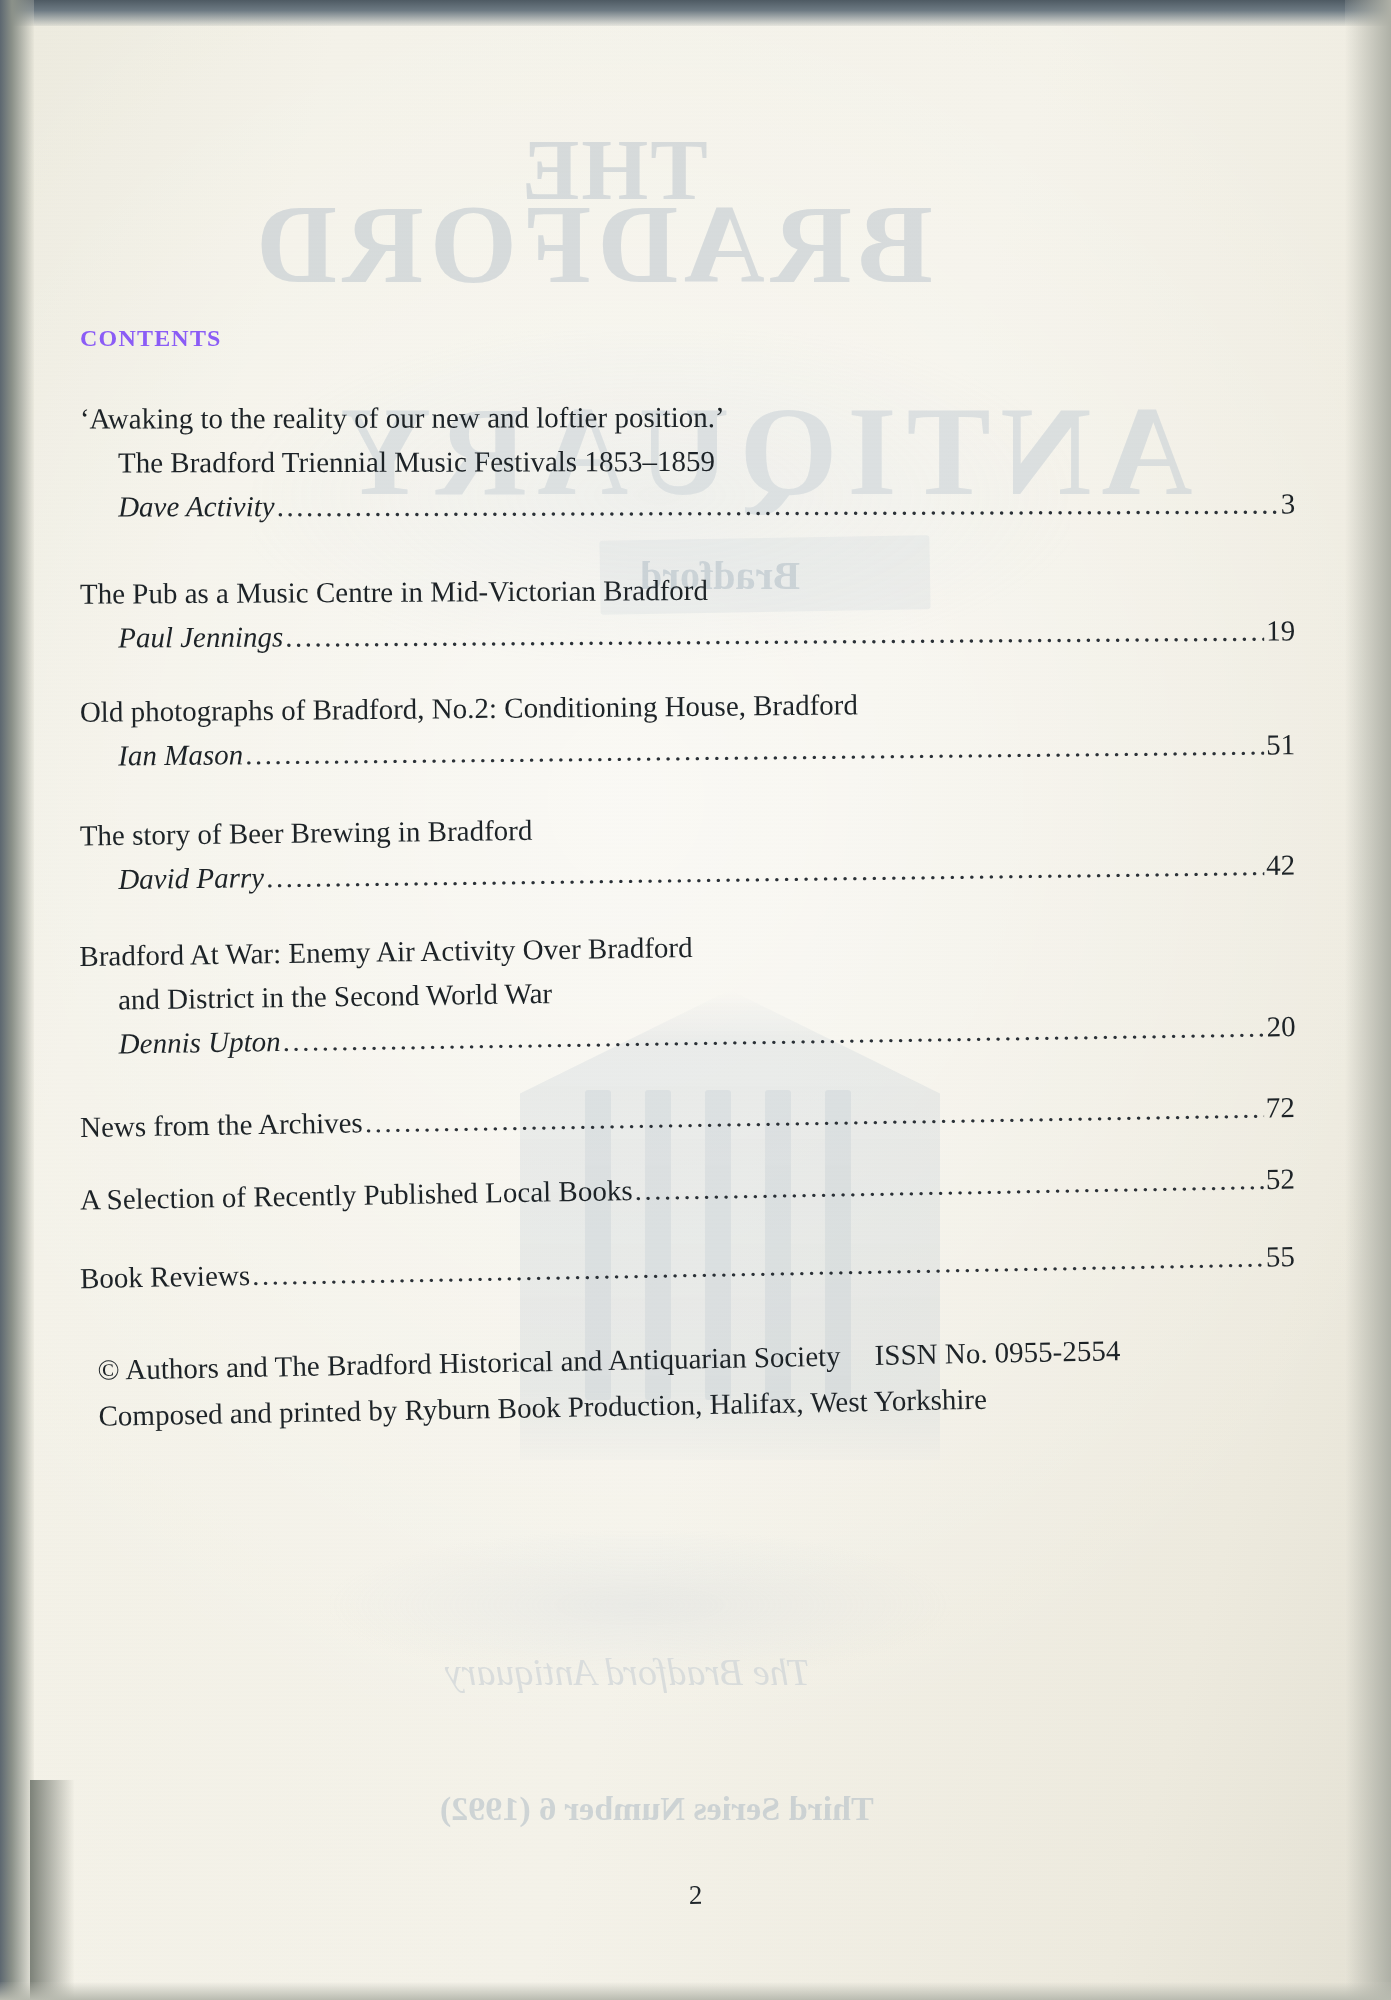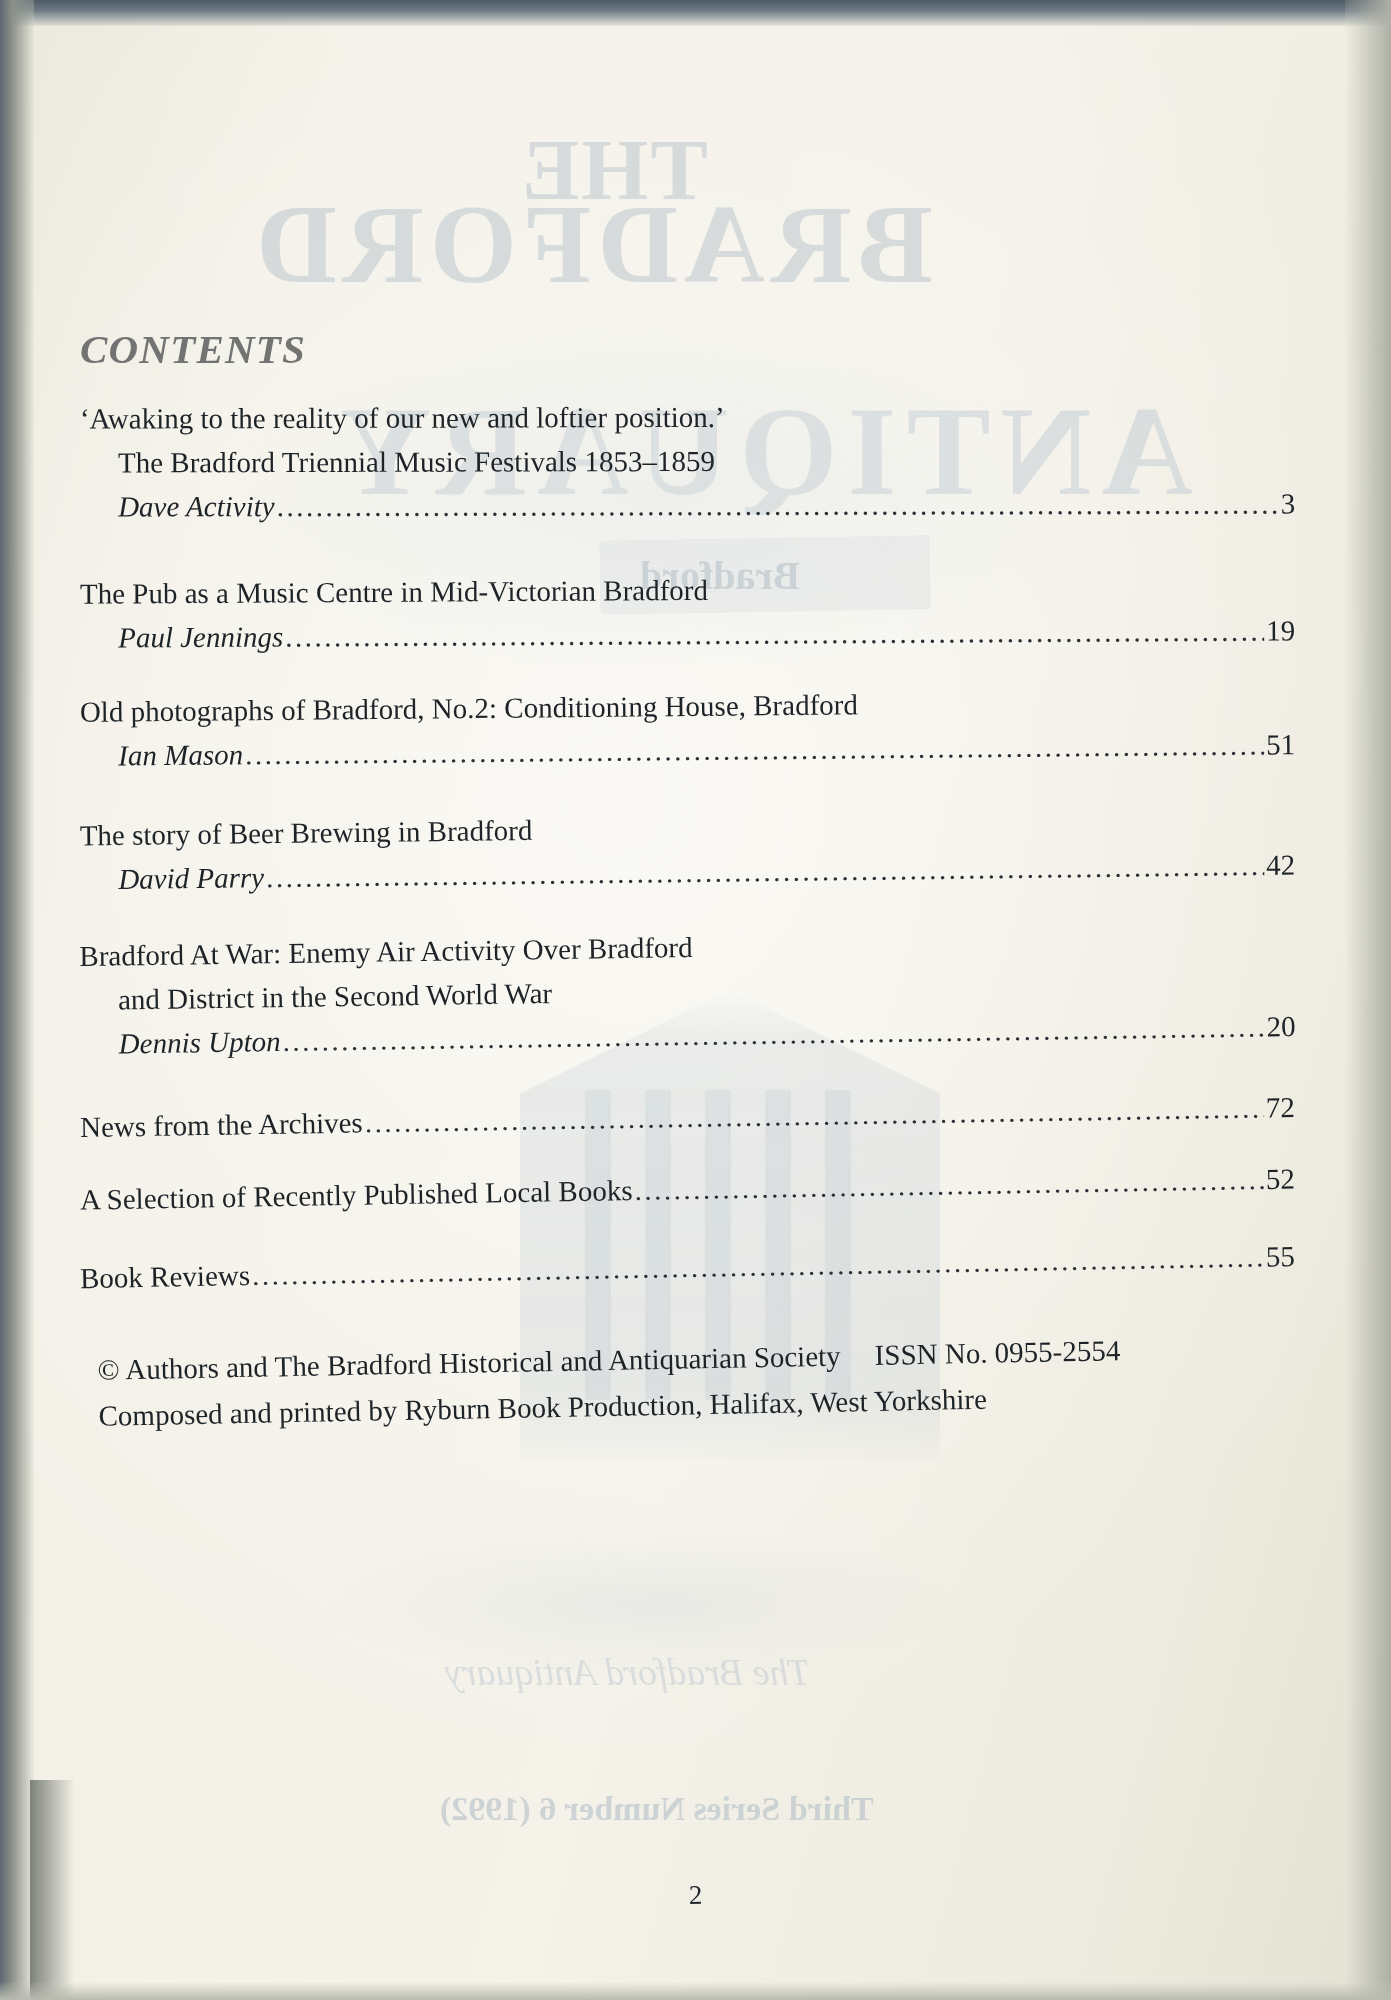--- a/index.html
+++ b/index.html
@@ -127,25 +127,24 @@
   #content {
     position: absolute;
     left: 0; top: 0;
     width: 1391px; height: 2000px;
   }
 
   #contents-heading {
     position: absolute;
     left: 80px;
     top: 325px;
-    font-size: 41px;
+    font-size: 24px;
     font-weight: bold;
     letter-spacing: 1.2px;
-    color: #737373;
-    font-style: italic;
+    color: #8b5cf6;
   }
 
   .entry {
     position: absolute;
     left: 80px;
     width: 1215px;
     color: #1d2327;
   }
   .entry .line {
     font-size: 29px;

